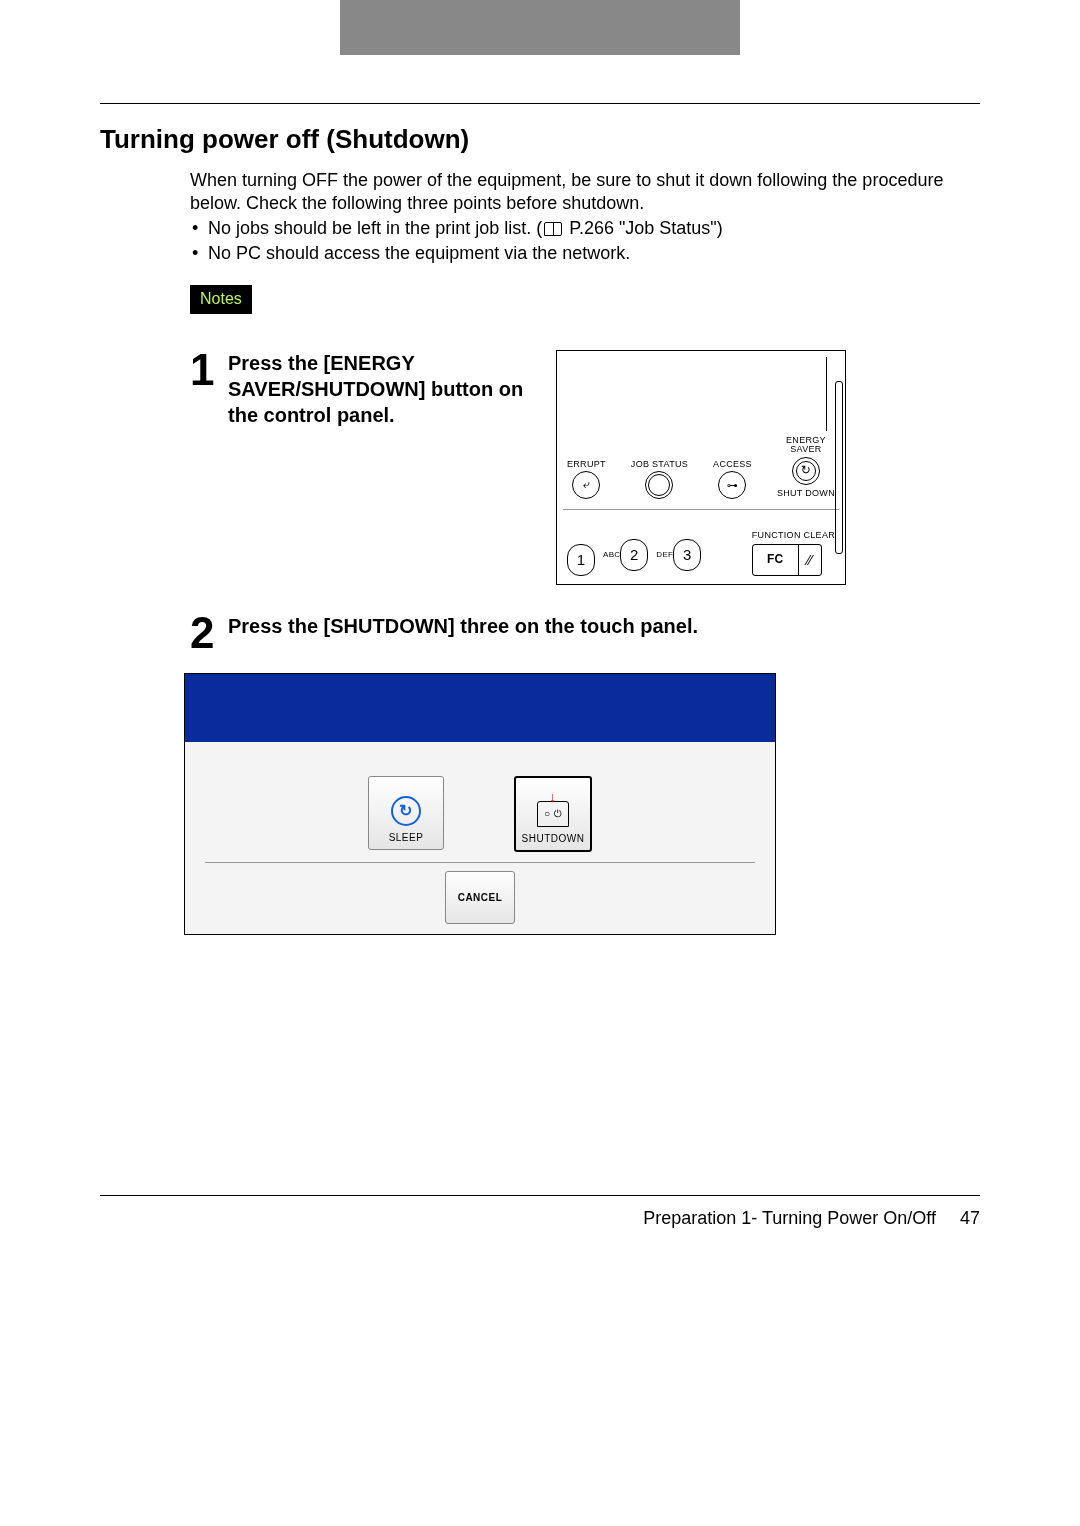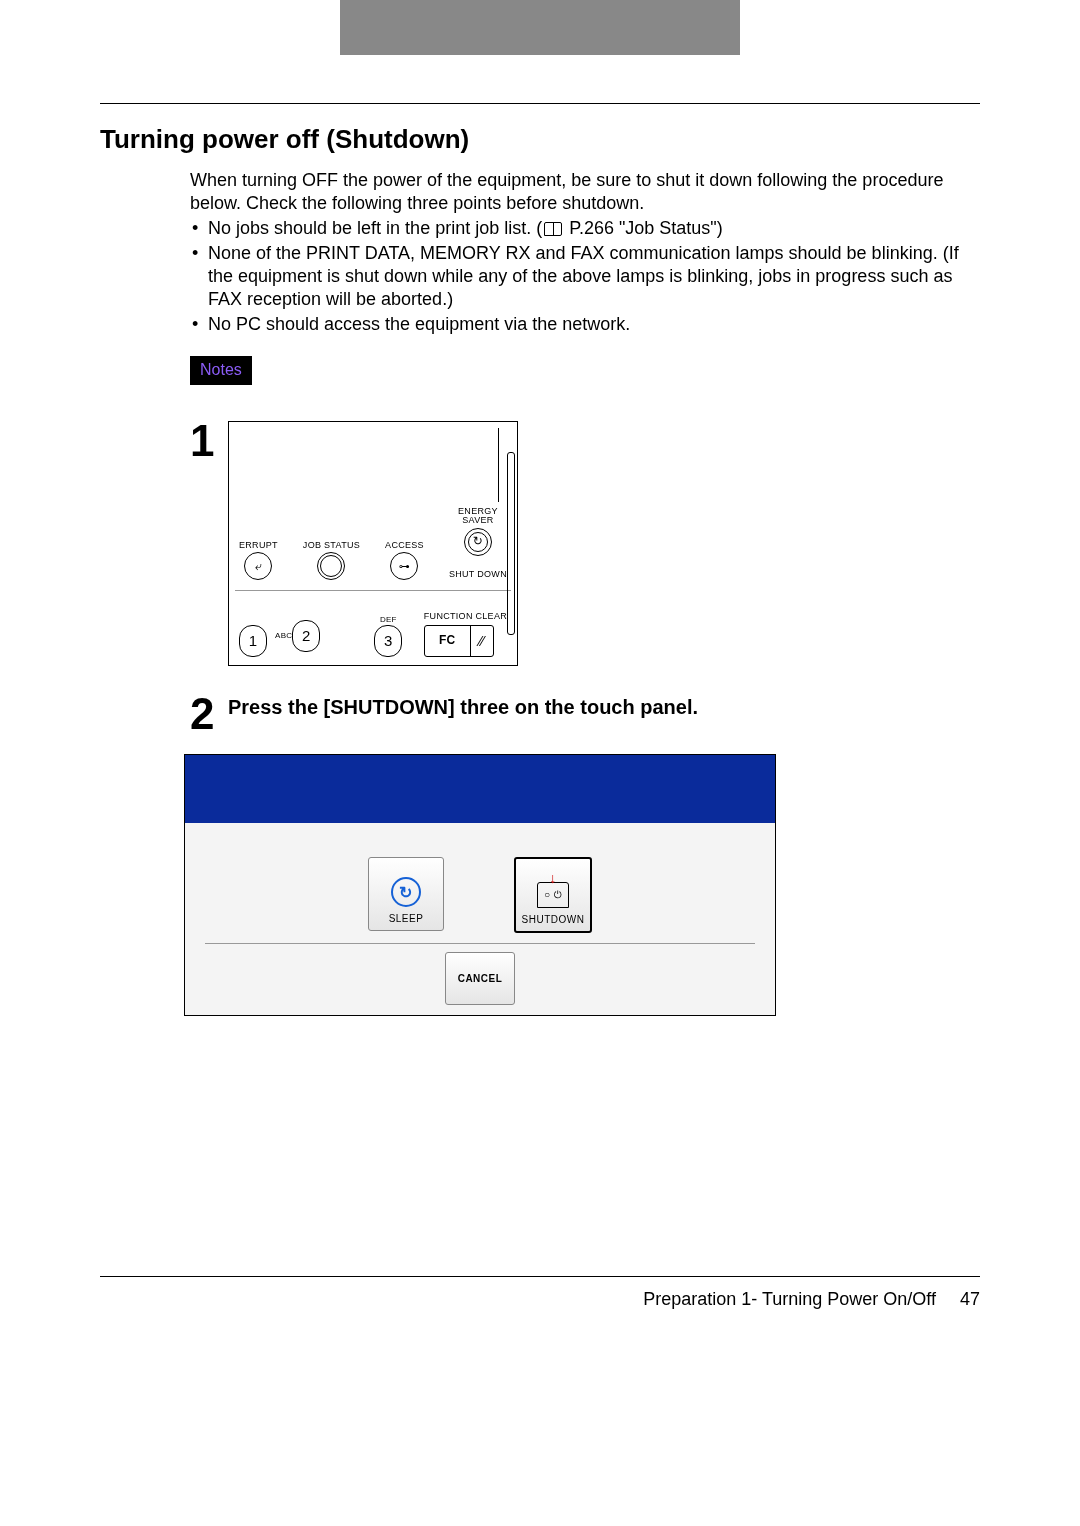--- a/index.html
+++ b/index.html
@@ -60,21 +60,21 @@
     position: relative;
     vertical-align: -2px;
     margin: 0 2px;
   }
   .book-icon::after{
     content:"";position:absolute;left:50%;top:0;bottom:0;width:1px;background:#000;
   }
   .notes-label {
     display: inline-block;
     background: #000;
-    color: #8b5cf6;
+    color: #bef264;
     padding: 4px 10px;
     font-size: 16px;
     margin-top: 18px;
     margin-bottom: 8px;
   }
   .step-row {
     display: flex;
     margin-top: 26px;
     margin-left: 90px;
   }
@@ -122,21 +122,21 @@
     width:26px;height:26px;border:1.5px solid #000;border-radius:50%;
     display:flex;align-items:center;justify-content:center;
   }
   .circ-sm{ width:20px;height:20px;border:1.5px solid #000;border-radius:50%; }
   .interrupt-arrow{ font-size:12px; }
   .key-icon{ font-size:11px; }
   .es-inner {
     width:18px;height:18px;border:1.5px solid #000;border-radius:50%;
     display:flex;align-items:center;justify-content:center;font-size:12px;
   }
-  .shutdown-label{text-align:right;font-size:9px;margin-top:11px;}
+  .shutdown-label{text-align:right;font-size:9px;margin-top:1px;}
   .divider { border-top:1px solid #999; margin:6px -2px 4px -2px; }
   .panel-row2 {
     display:flex; align-items:flex-end; gap:10px; justify-content:space-between; padding:0 2px;
   }
   .numkeys{ display:flex; gap:8px; }
   .numkey{
     width:26px;height:30px;border:1.5px solid #000;border-radius:13px;
     display:flex;align-items:center;justify-content:center;font-size:15px;font-weight:400;
   }
   .tiny{font-size:8px; text-align:center; height:10px;}
@@ -202,30 +202,30 @@
 <div class="page">
   <hr class="top-rule">
   <h1 class="section-title">Turning power off (Shutdown)</h1>
 
   <div class="intro">
     <p>When turning OFF the power of the equipment, be sure to shut it down following the procedure below. Check the following three points before shutdown.</p>
     <ul class="bullets">
       <li>
         <span>No jobs should be left in the print job list. (</span><span class="book-icon"></span> <span>P.266 "Job Status"</span><span>)</span>
       </li>
-      <li>None of the PRINT DATA, MEMORY RX and FAX communication lamps should be blinking. (If the equipment is shut down while any of the above lamps is blinking, jobs in progress such as FAX reception will be aborted.)</li>
       <li>No PC should access the equipment via the network.</li>
     </ul>
 
     <div class="notes-label">Notes</div>
   </div>
 
   <div class="step-row">
     <div class="step-num">1</div>
     <div class="step-body step1-flex">
+      <div class="step1-text">Press the [ENERGY SAVER/SHUTDOWN] button on the control panel.</div>
 
       <div class="panel">
         <div class="panel-edge"></div>
         <div class="panel-screen"></div>
         <div class="panel-row1">
           <div class="pbtn-wrap">
             <div class="plabel">ERRUPT</div>
             <div class="circ">
                 <span class="interrupt-arrow">⤶</span>
               </div>
@@ -257,21 +257,21 @@
         <div class="panel-row2">
           <div class="numkeys">
             <div style="display:flex;flex-direction:column;align-items:center;">
               <div class="tiny">&nbsp;</div>
               <div class="numkey">1</div>
             </div>
             <div style="display:flex;flex-direction:row;align-items:center;">
               <div class="tiny">ABC</div>
               <div class="numkey">2</div>
             </div>
-            <div style="display:flex;flex-direction:column;align-items:center;margin-left:46px;">
+            <div style="display:flex;flex-direction:row;align-items:center;">
               <div class="tiny">DEF</div>
               <div class="numkey">3</div>
             </div>
           </div>
           <div class="fcgroup">
             <div class="fc-label">FUNCTION CLEAR</div>
             <div class="fc-box">
               <div class="fc-left">FC</div>
               <div class="fc-right">⁄⁄</div>
             </div>

